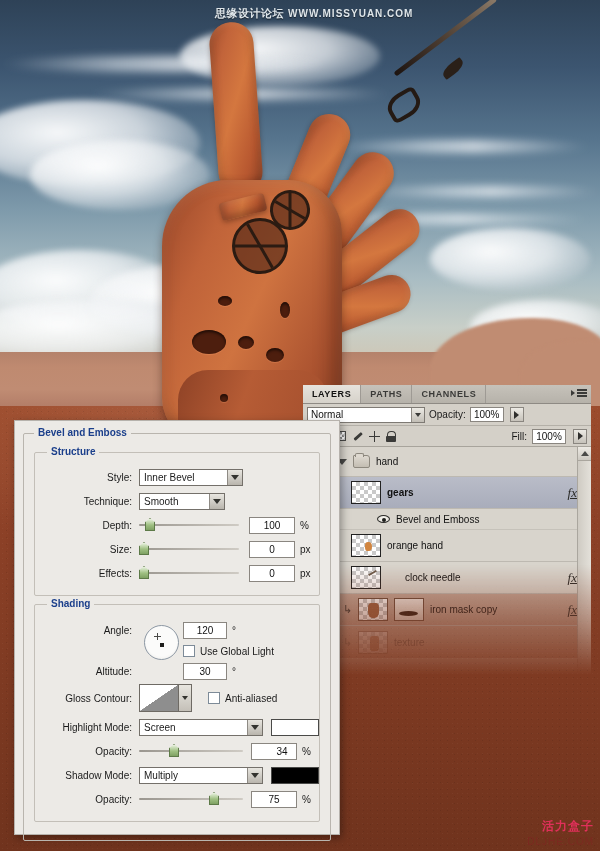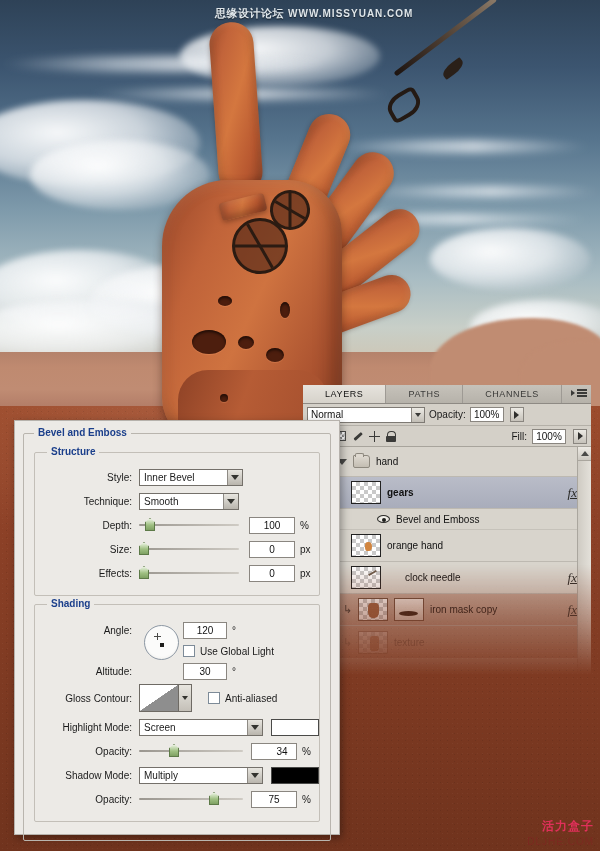--- a/index.html
+++ b/index.html
@@ -136,22 +136,22 @@
     -webkit-mask-image: linear-gradient(to bottom, #000 0%, #000 62%, rgba(0,0,0,.55) 80%, rgba(0,0,0,0) 100%);
     mask-image: linear-gradient(to bottom, #000 0%, #000 62%, rgba(0,0,0,.55) 80%, rgba(0,0,0,0) 100%);
   }
   .tabbar {
     height: 19px; display: flex; align-items: stretch;
     background: linear-gradient(to bottom, #c6c2ba 0%, #b6b2aa 100%);
     border-bottom: 1px solid #8e8a84;
     position: relative;
   }
   .tab {
-    padding: 0 22px; display: flex; align-items: center;
-    font-size: 9px; font-weight: 400; letter-spacing: .6px;
+    padding: 0 9px; display: flex; align-items: center;
+    font-size: 9px; font-weight: 700; letter-spacing: .6px;
     color: #3a3a38; border-right: 1px solid #9e9a94;
   }
   .tab.active {
     background: linear-gradient(to bottom, #e6e3dd 0%, #d6d2ca 100%);
     color: #111;
   }
   .panel-menu {
     position: absolute; right: 4px; top: 4px;
     display: flex; align-items: center; gap: 2px;
   }
@@ -582,21 +582,21 @@
           <span class="dsel" style="width:104px;">
             <span class="dv">Inner Bevel</span>
             <span class="dcaret">
                 <i></i>
               </span>
           </span>
         </div>
 
         <div class="frow">
           <span class="flabel">Technique:</span>
-          <span class="dsel" style="width:100px;">
+          <span class="dsel" style="width:86px;">
             <span class="dv">Smooth</span>
             <span class="dcaret">
                 <i></i>
               </span>
           </span>
         </div>
 
         <div class="frow">
           <span class="flabel">Depth:</span>
           <span class="slider" style="width:100px;">

